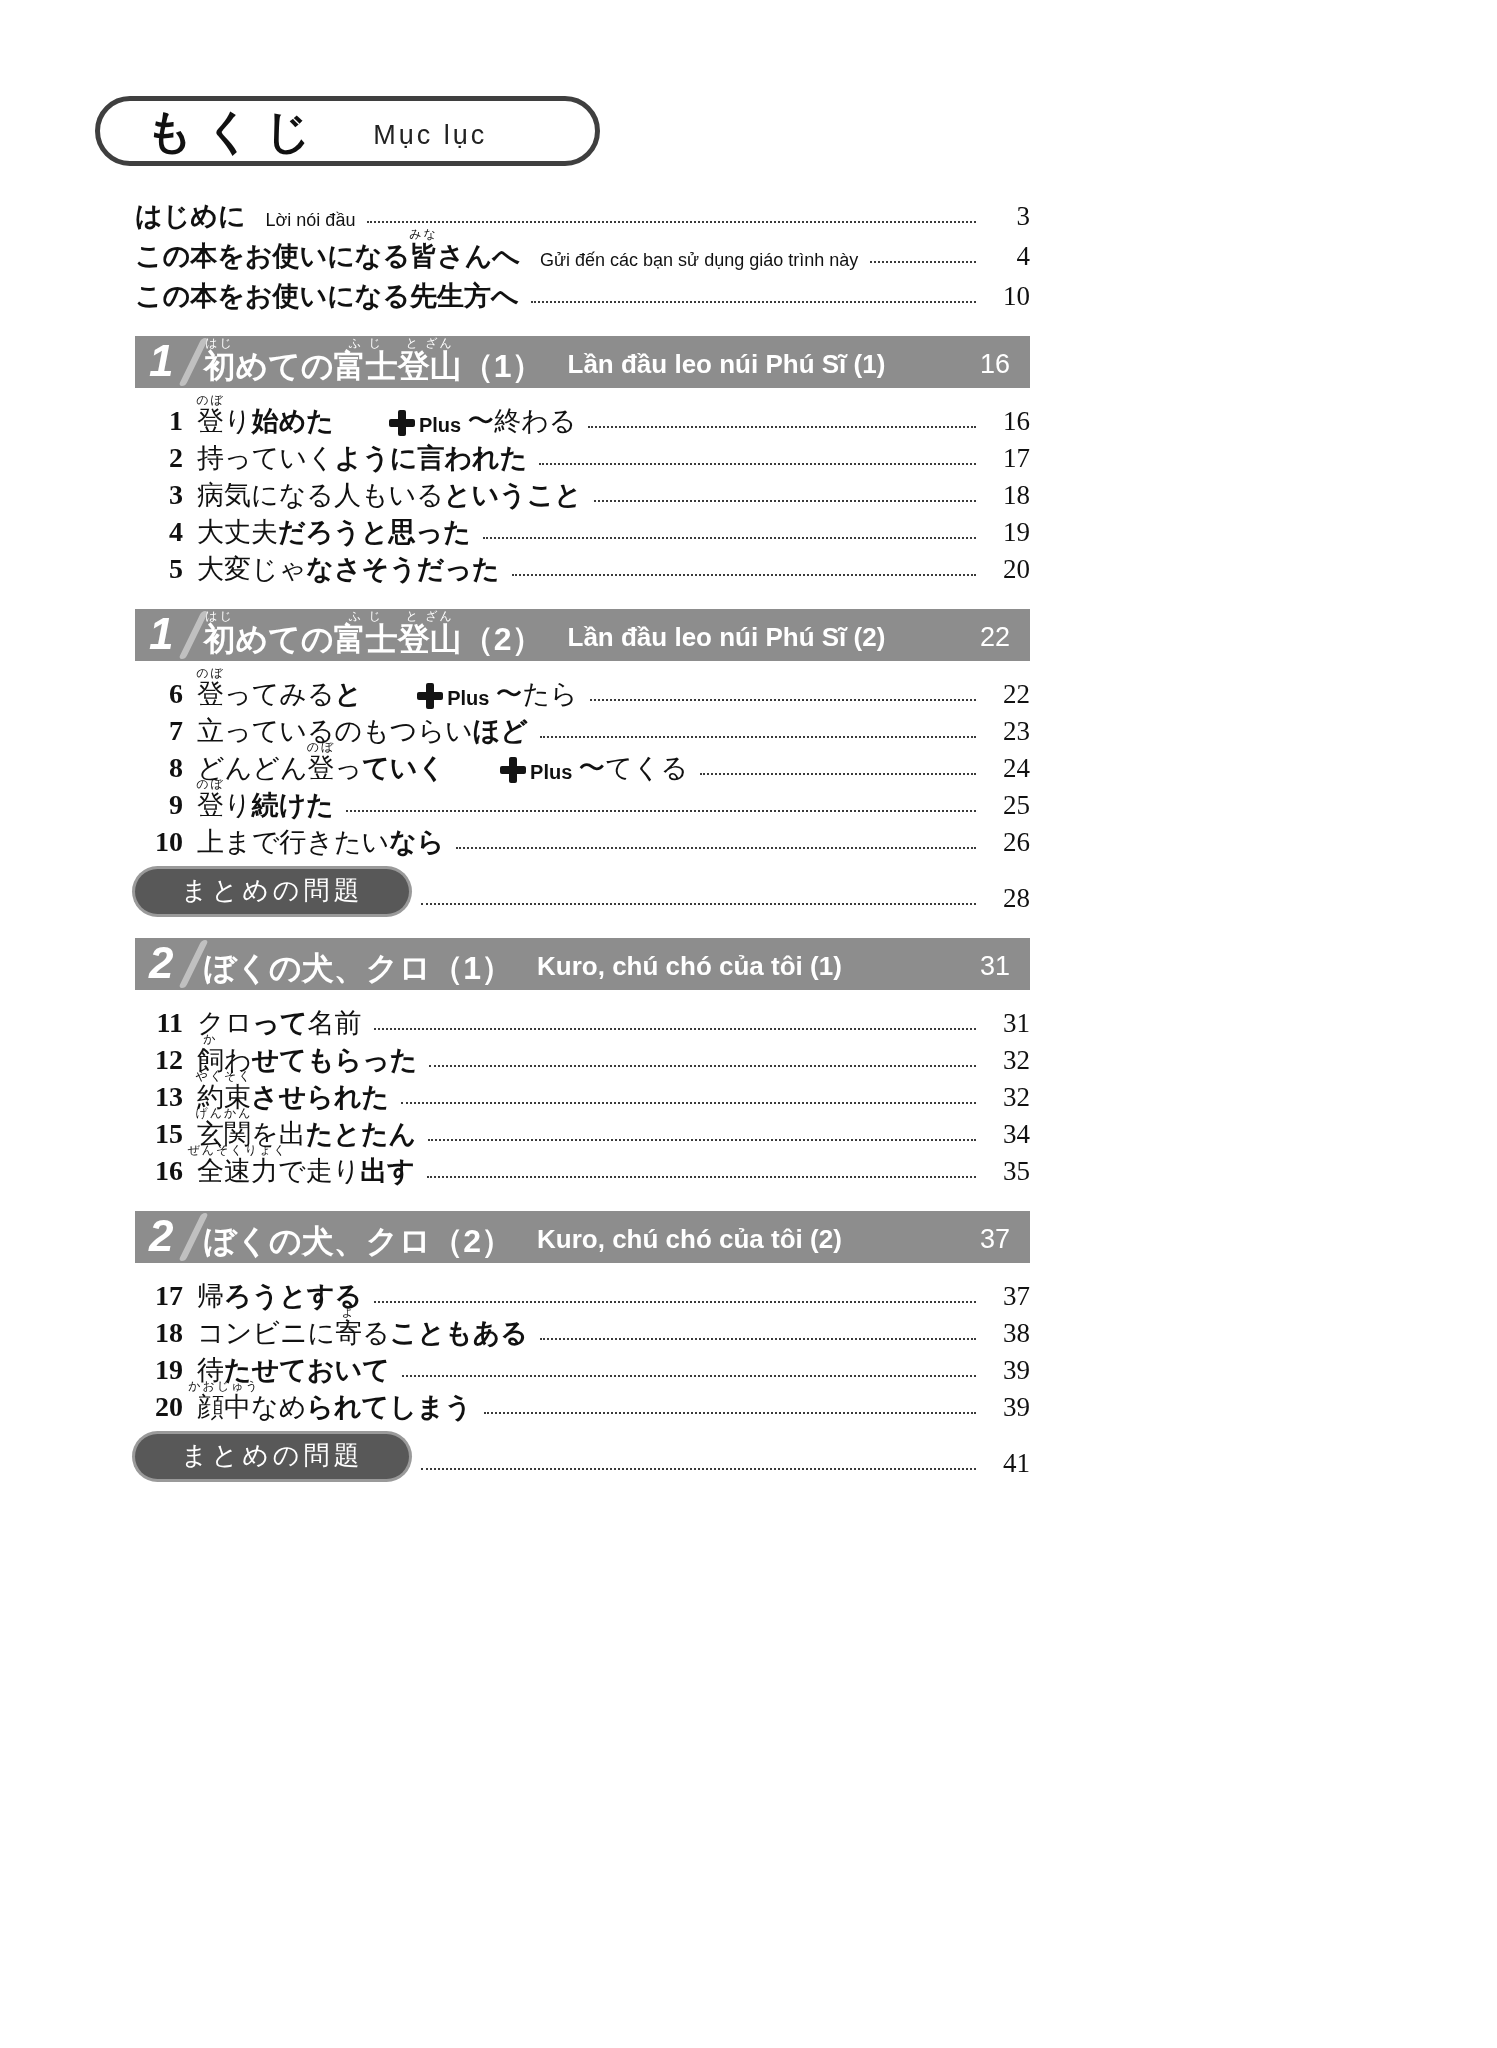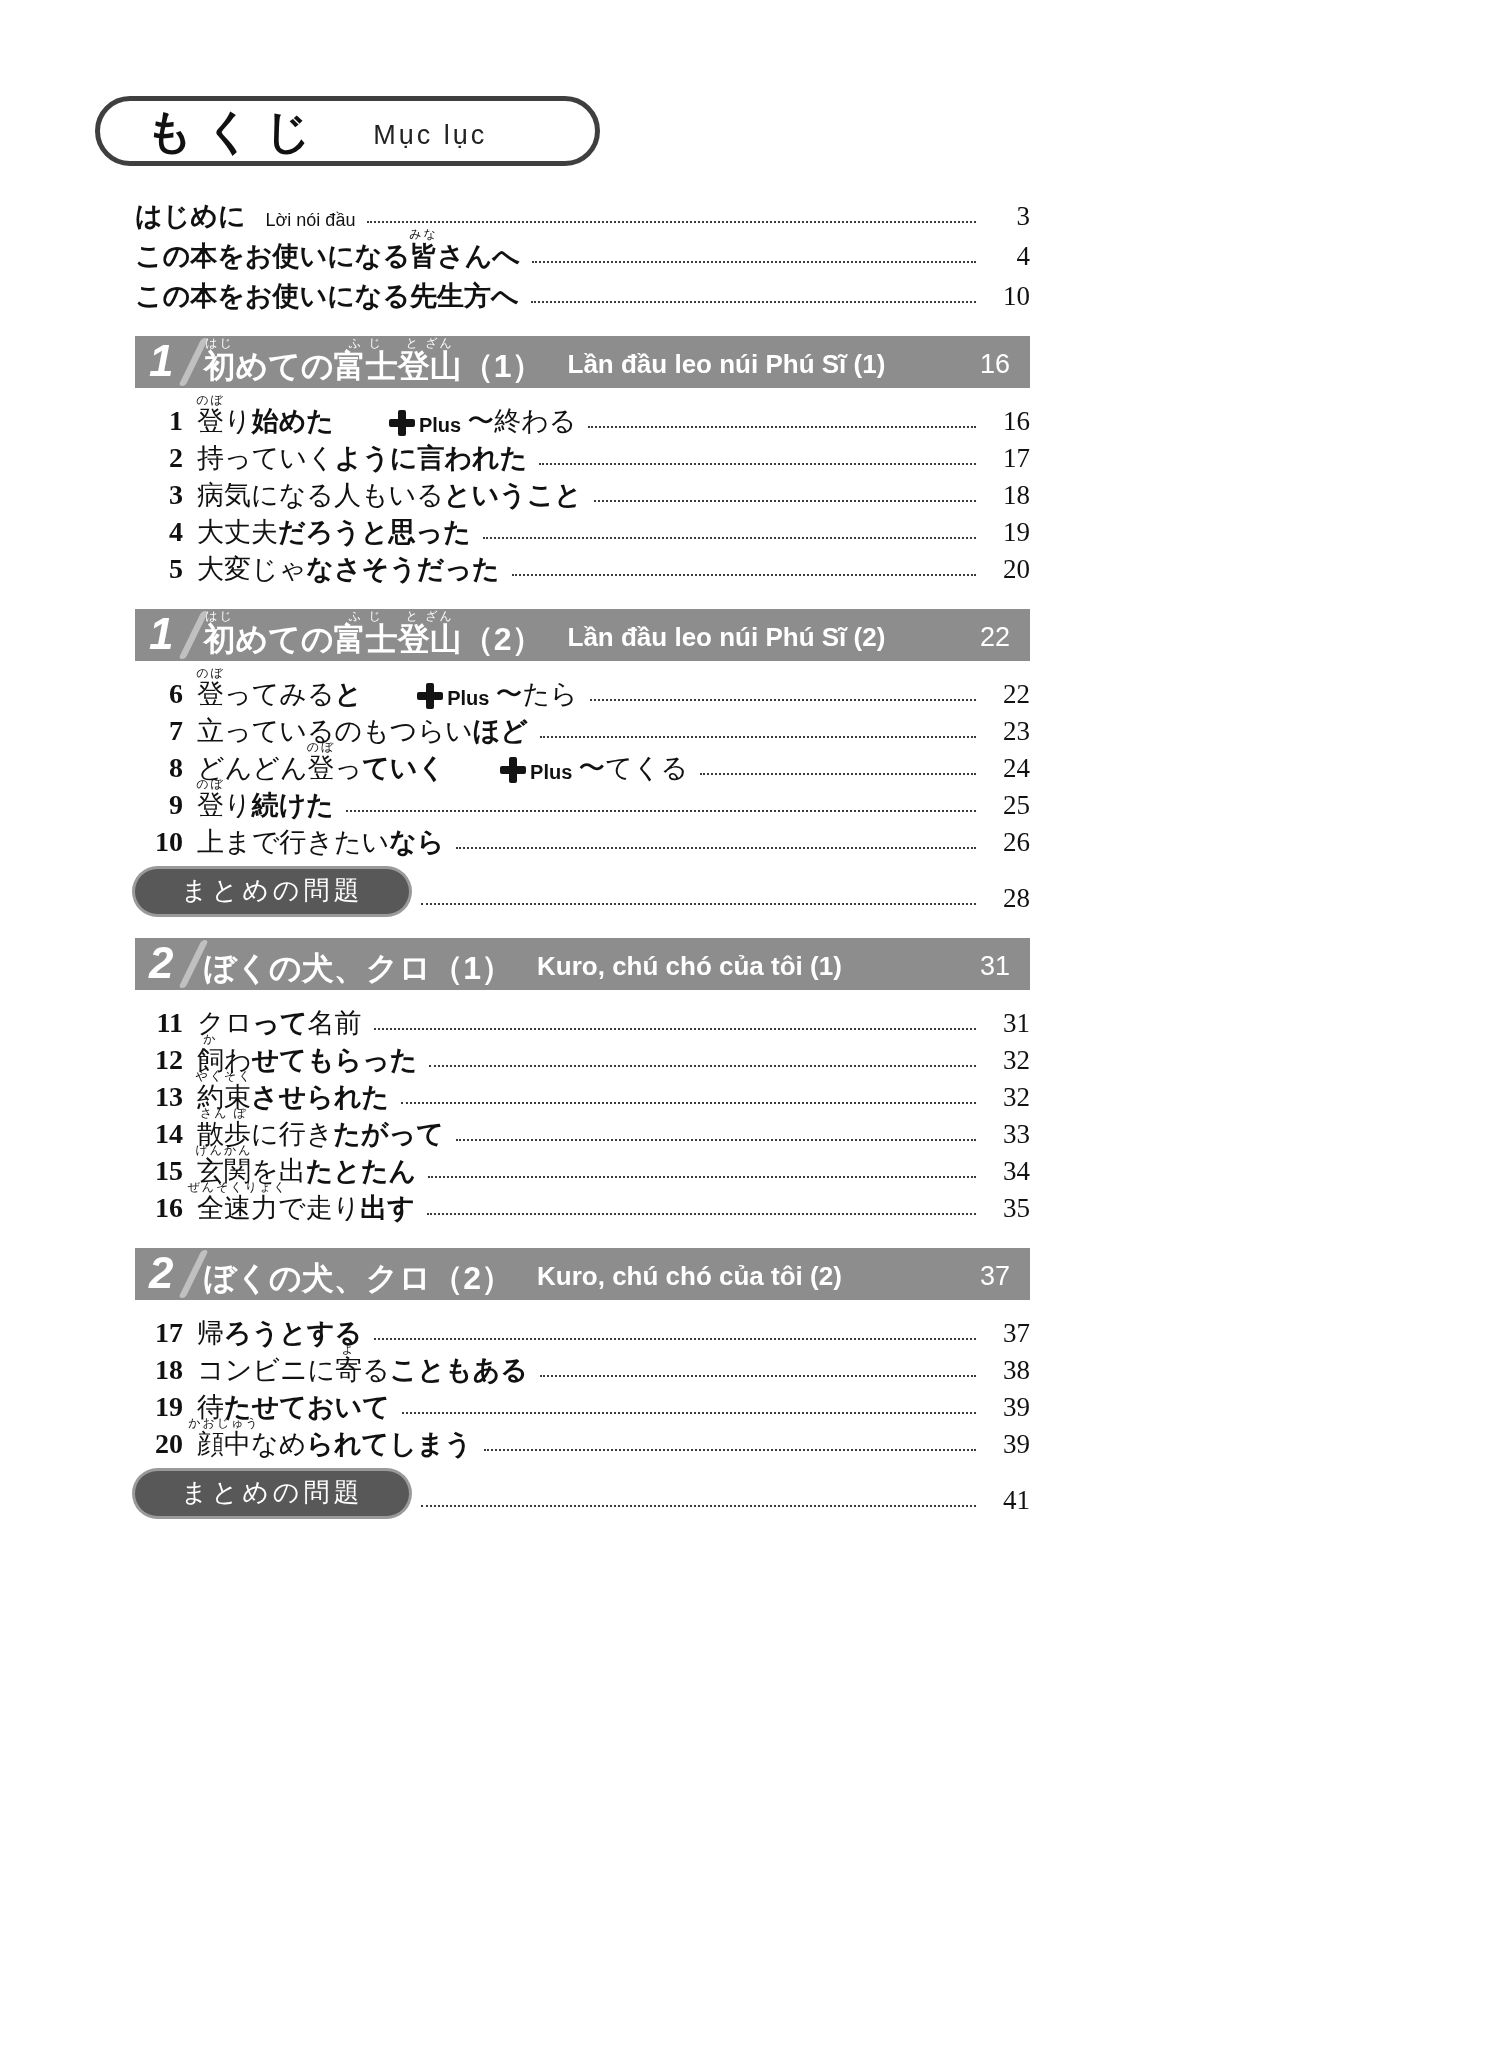--- a/index.html
+++ b/index.html
@@ -239,20 +239,21 @@
   <div class="content">
     <div class="front-matter" id="front-matter">
         <div class="fm-row">
           <span class="fm-jp"><span class="seg">はじめに</span></span>
           <span class="fm-sub">Lời nói đầu</span>
           <span class="leader"></span>
           <span class="entry-page">3</span>
         </div>
         <div class="fm-row">
           <span class="fm-jp"><span class="seg">この本をお使いになる</span><span class="seg rb">皆<span class="rt">みな</span></span><span class="seg">さんへ</span></span>
+          <span class="fm-sub">Gửi đến các bạn sử dụng giáo trình này</span>
           <span class="leader"></span>
           <span class="entry-page">4</span>
         </div>
         <div class="fm-row">
           <span class="fm-jp"><span class="seg">この本をお使いになる先生方へ</span></span>
           <span class="leader"></span>
           <span class="entry-page">10</span>
         </div>
       </div>
     <div id="sections">
@@ -379,26 +380,20 @@
               <span class="leader"></span>
               <span class="entry-page">32</span>
             </div>
             <div class="entry-row">
               <span class="entry-num">13</span>
               <span class="entry-text"><span class="seg rb">約束<span class="rt">やくそく</span></span><span class="seg b">させられた</span></span>
               <span class="leader"></span>
               <span class="entry-page">32</span>
             </div>
             <div class="entry-row">
-              <span class="entry-num">14</span>
-              <span class="entry-text"><span class="seg rb">散歩<span class="rt">さん ぽ</span></span><span class="seg">に行き</span><span class="seg b">たがって</span></span>
-              <span class="leader"></span>
-              <span class="entry-page">33</span>
-            </div>
-            <div class="entry-row">
               <span class="entry-num">15</span>
               <span class="entry-text"><span class="seg rb">玄関<span class="rt">げんかん</span></span><span class="seg">を出</span><span class="seg b">たとたん</span></span>
               <span class="leader"></span>
               <span class="entry-page">34</span>
             </div>
             <div class="entry-row">
               <span class="entry-num">16</span>
               <span class="entry-text"><span class="seg rb">全速力<span class="rt">ぜんそくりょく</span></span><span class="seg">で走り</span><span class="seg b">出す</span></span>
               <span class="leader"></span>
               <span class="entry-page">35</span>

